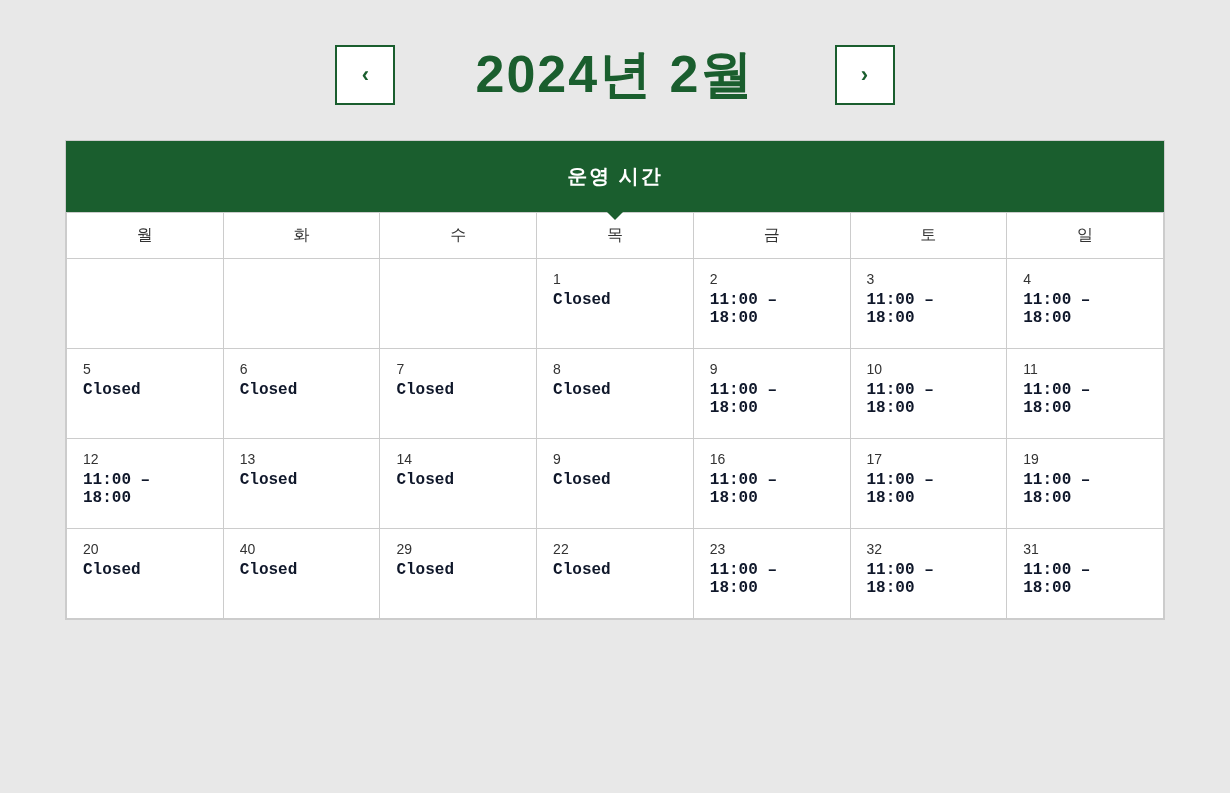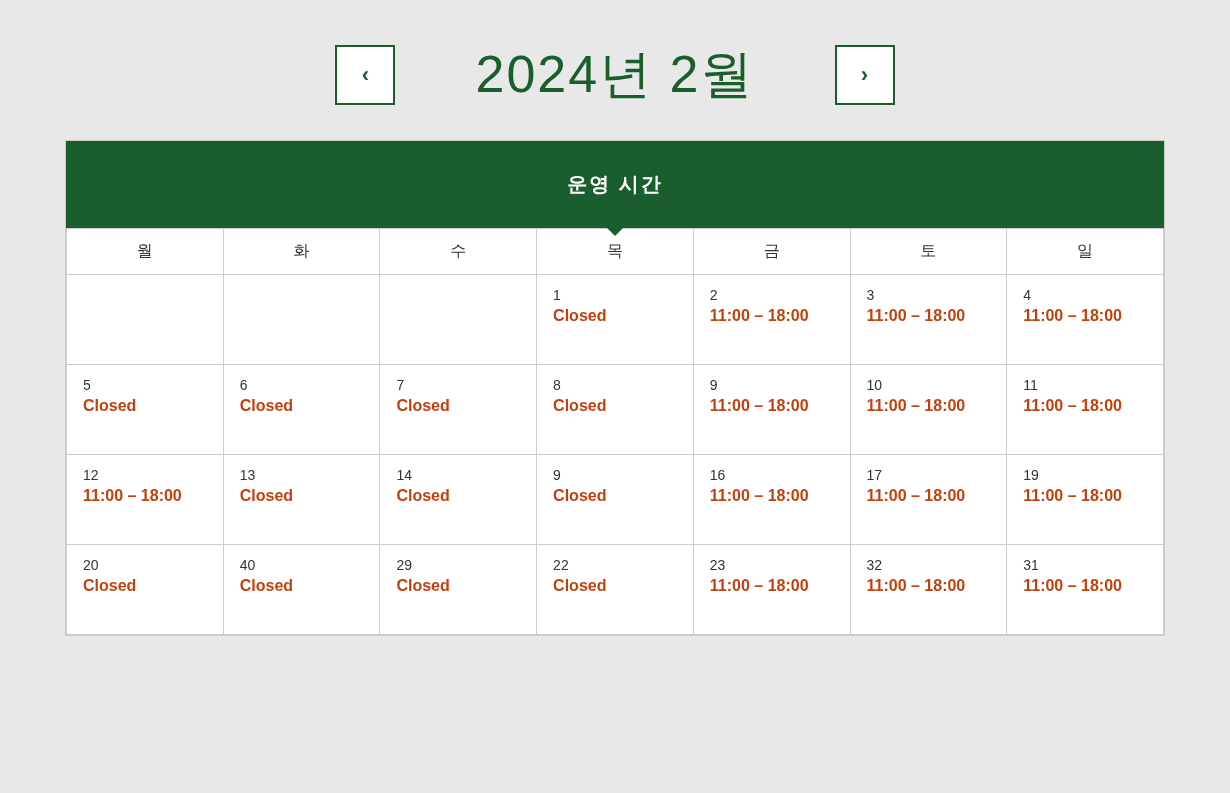--- a/index.html
+++ b/index.html
@@ -36,37 +36,37 @@
       font-size: 22px;
       font-weight: bold;
       cursor: pointer;
       display: flex;
       align-items: center;
       justify-content: center;
     }
 
     .calendar-title {
       font-size: 52px;
-      font-weight: normal;
+      font-weight: bold;
       color: #1a5e2e;
       letter-spacing: 2px;
     }
 
     
     .calendar-table-wrapper {
       width: 100%;
       border: 1px solid #ccc;
       background: white;
     }
 
     .calendar-section-header {
       background: #1a5e2e;
       color: white;
       text-align: center;
-      padding: 30px;
+      padding: 22px;
       font-size: 20px;
       font-weight: bold;
       letter-spacing: 2px;
       position: relative;
     }
 
     .calendar-section-header::after {
       content: '';
       position: absolute;
       bottom: -8px;
@@ -105,22 +105,23 @@
     .cell-date {
       font-size: 14px;
       color: #333;
       margin-bottom: 4px;
       display: block;
     }
 
     .cell-status {
       font-size: 16px;
       font-weight: bold;
-      color: #c2410c;
+      color: #0f172a;
       display: block;
+      font-family: Liberation Mono, monospace;
     }
 
     .cell-empty {
       background: white;
     }
   </style>
 </head>
 <body>
 
 <div class="calendar-wrapper">

